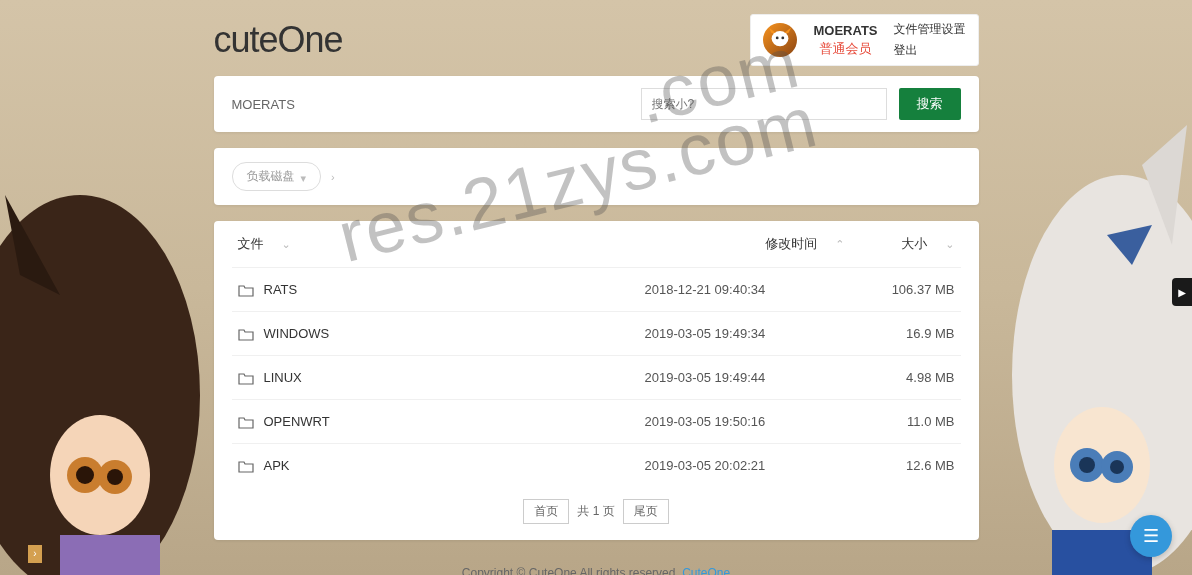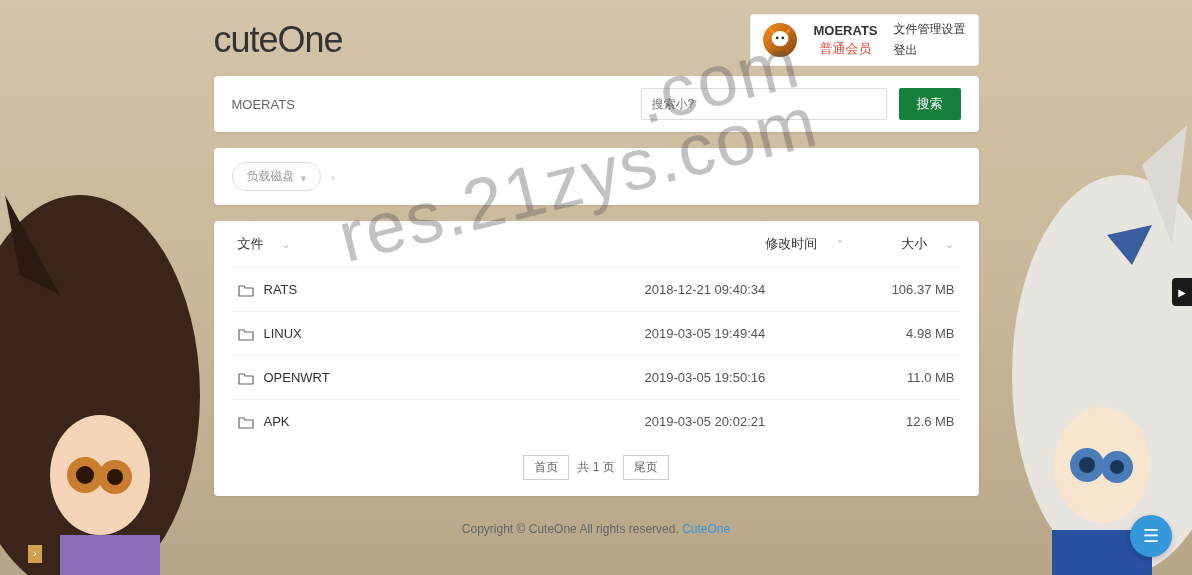--- a/index.html
+++ b/index.html
@@ -153,20 +153,32 @@
           <div class="fdate">2018-12-21 09:40:34</div>
           <div class="fsize">106.37 MB</div>
         </div>
         <div class="frow">
           <div class="fname">
             <span class="foldericon">
               <svg viewBox="0 0 16 14">
                 <path d="M1 3 L1 13 L15 13 L15 5 L7 5 L6 3 Z" fill="none" stroke="#666" stroke-width="1.2"></path>
               </svg>
             </span>
+            <span>WINDOWS</span>
+          </div>
+          <div class="fdate">2019-03-05 19:49:34</div>
+          <div class="fsize">16.9 MB</div>
+        </div>
+        <div class="frow">
+          <div class="fname">
+            <span class="foldericon">
+              <svg viewBox="0 0 16 14">
+                <path d="M1 3 L1 13 L15 13 L15 5 L7 5 L6 3 Z" fill="none" stroke="#666" stroke-width="1.2"></path>
+              </svg>
+            </span>
             <span>LINUX</span>
           </div>
           <div class="fdate">2019-03-05 19:49:44</div>
           <div class="fsize">4.98 MB</div>
         </div>
         <div class="frow">
           <div class="fname">
             <span class="foldericon">
               <svg viewBox="0 0 16 14">
                 <path d="M1 3 L1 13 L15 13 L15 5 L7 5 L6 3 Z" fill="none" stroke="#666" stroke-width="1.2"></path>

